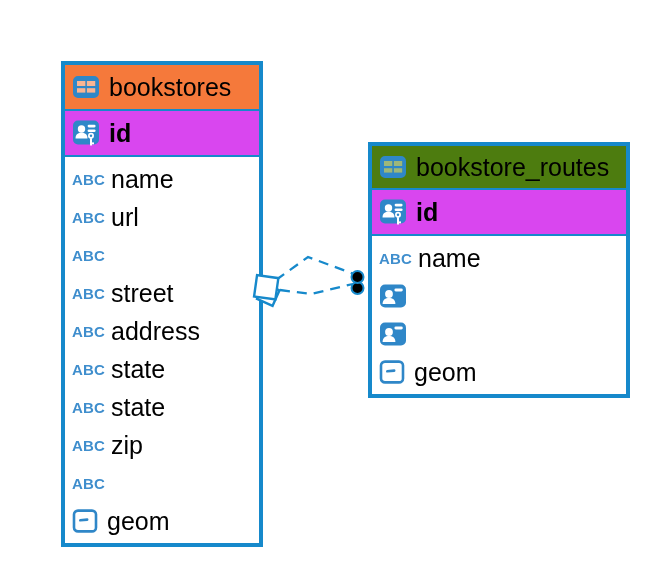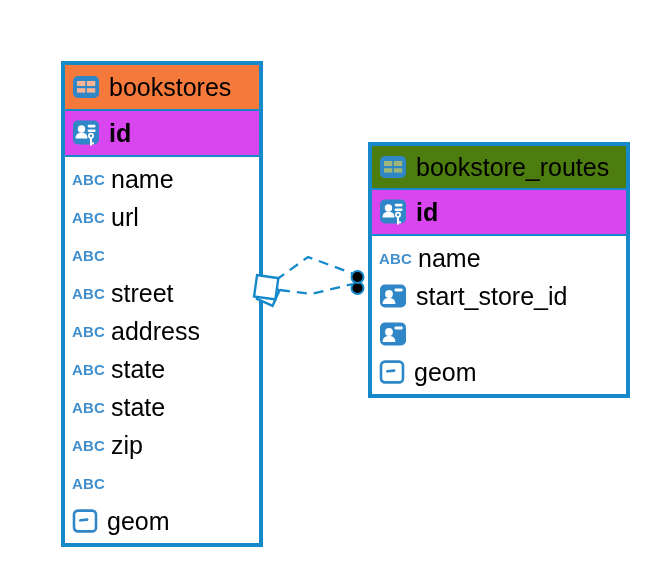--- a/index.html
+++ b/index.html
@@ -146,21 +146,20 @@
     </div>
     <div class="cols">
       <div class="col-row">
         <span class="abc">ABC</span>
         <span class="lbl">name</span>
       </div>
       <div class="col-row">
         <svg class="ic" width="28" height="26">
             <use href="#i-ref"></use>
           </svg>
-        <span class="lbl">start_store_id</span>
       </div>
       <div class="col-row">
         <svg class="ic" width="28" height="26">
             <use href="#i-ref"></use>
           </svg>
       </div>
       <div class="col-row">
         <svg class="ic" width="26" height="26">
             <use href="#i-geom"></use>
           </svg>

